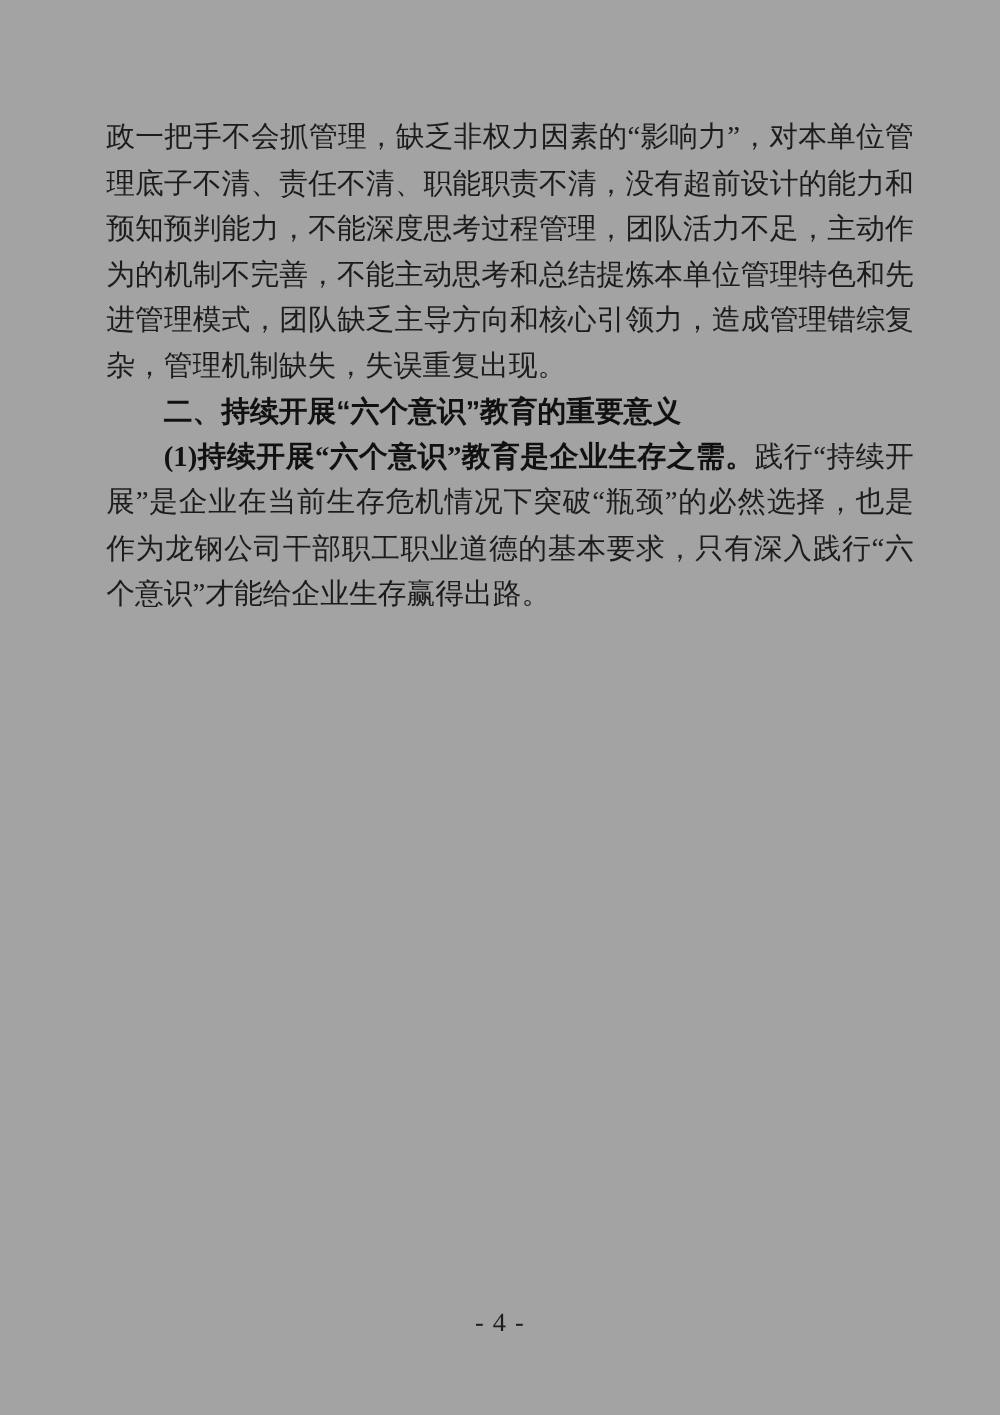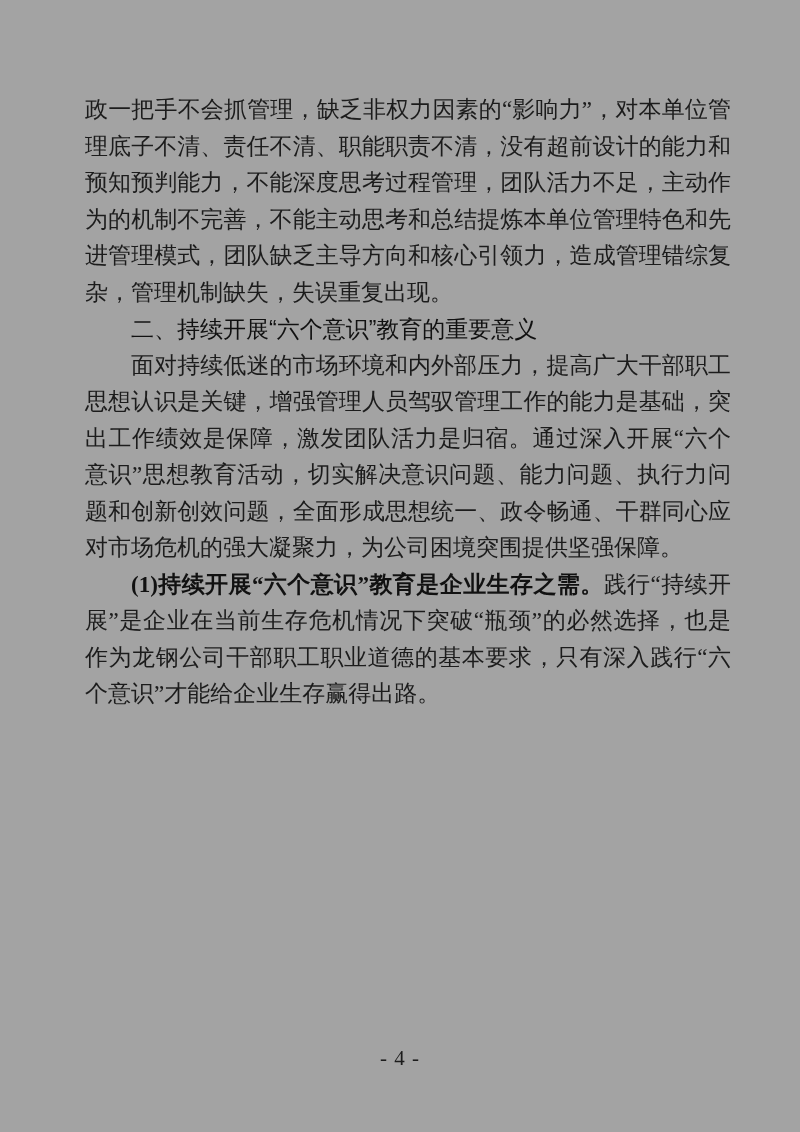--- a/index.html
+++ b/index.html
@@ -34,21 +34,21 @@
     overflow-wrap: anywhere;
   }
   .para.no-indent {
     text-indent: 0;
   }
   .heading {
     margin: 0;
     padding: 0;
     text-indent: 2em;
     font-family: "Liberation Sans", "DejaVu Sans", sans-serif;
-    font-weight: normal;
+    font-weight: bold;
     font-size: 23px;
     line-height: 36.5px;
     color: #111111;
     word-break: break-all;
   }
   .lead {
     font-weight: bold;
     color: #111111;
   }
   .page-footer {
@@ -66,21 +66,20 @@
 </head>
 <body>
 
 <div class="page">
   <main class="doc-body">
 
     <p class="para no-indent">政一把手不会抓管理，缺乏非权力因素的“影响力”，对本单位管理底子不清、责任不清、职能职责不清，没有超前设计的能力和预知预判能力，不能深度思考过程管理，团队活力不足，主动作为的机制不完善，不能主动思考和总结提炼本单位管理特色和先进管理模式，团队缺乏主导方向和核心引领力，造成管理错综复杂，管理机制缺失，失误重复出现。</p>
 
     <h2 class="heading">二、持续开展“六个意识”教育的重要意义</h2>
 
-    <p class="para">面对持续低迷的市场环境和内外部压力，提高广大干部职工思想认识是关键，增强管理人员驾驭管理工作的能力是基础，突出工作绩效是保障，激发团队活力是归宿。通过深入开展“六个意识”思想教育活动，切实解决意识问题、能力问题、执行力问题和创新创效问题，全面形成思想统一、政令畅通、干群同心应对市场危机的强大凝聚力，为公司困境突围提供坚强保障。</p>
 
     <p class="para"><span class="lead">(1)持续开展“六个意识”教育是企业生存之需。</span><span>践行“持续开展”是企业在当前生存危机情况下突破“瓶颈”的必然选择，也是作为龙钢公司干部职工职业道德的基本要求，只有深入践行“六个意识”才能给企业生存赢得出路。</span></p>
 
 
 
   </main>
 
   <footer class="page-footer">
     <span>- 4 -</span>
   </footer>

